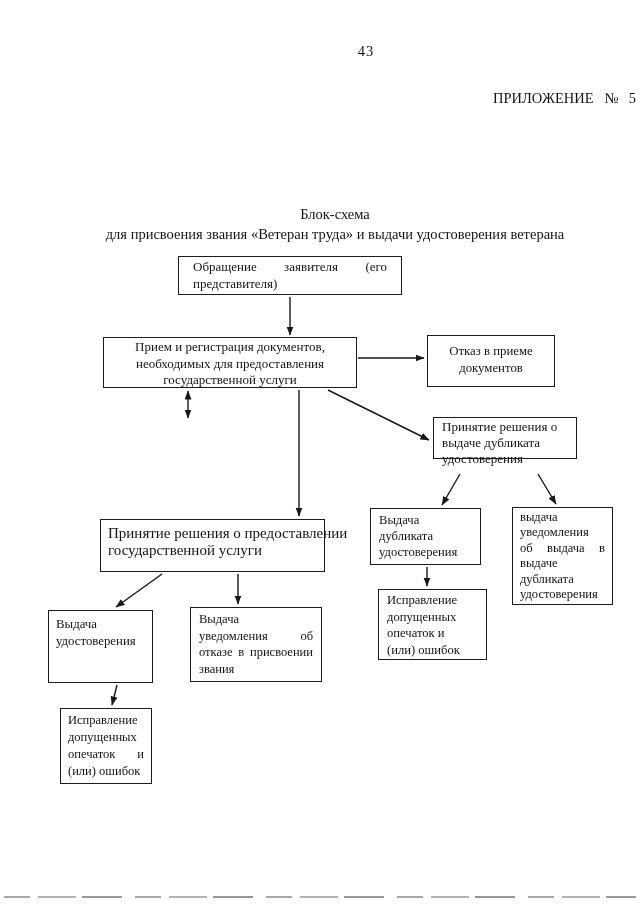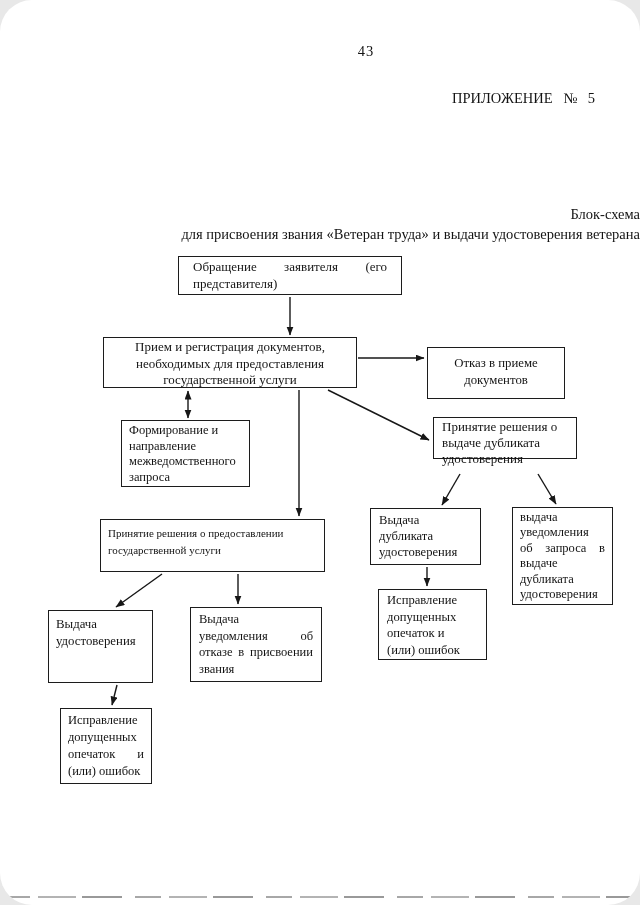--- a/index.html
+++ b/index.html
@@ -1,28 +1,28 @@
 <!DOCTYPE html>
 <html><head>
 <meta charset="utf-8">
 <style>
   html,body{margin:0;padding:0;background:#e8e8e8;}
   .page{
     position:relative;width:640px;height:905px;background:#ffffff;
     font-family:"Liberation Serif","DejaVu Serif",serif;color:#141414;
-    overflow:hidden;margin:0 auto;border-radius:32px;
+    overflow:hidden;margin:0 auto;
   }
   .abs{position:absolute;}
   .pageno{font-size:14.5px;letter-spacing:1px;}
-  .apx-title{font-size:14.5px;word-spacing:7px;white-space:nowrap;}
+  .apx-title{font-size:14.5px;word-spacing:7px;white-space:nowrap;margin-left:41px;}
   .apx-par{width:281px;font-size:14px;line-height:15.2px;}
   .jl{text-align:justify;text-align-last:justify;}
   .ll{text-align:left;white-space:nowrap;}
   .cl{text-align:center;white-space:nowrap;}
-  .schema-title{width:640px;text-align:right;font-size:14.5px;line-height:20px;}
+  .schema-title{width:640px;text-align:center;font-size:14.5px;line-height:20px;}
   .node{
     position:absolute;border:1.6px solid #1c1c1c;background:#fff;
     box-sizing:border-box;line-height:16.5px;
   }
   .arrow-layer{position:absolute;left:0;top:0;width:640px;height:905px;}
   .artifact{
     position:absolute;left:4px;top:896px;width:632px;height:2px;opacity:.75;
     background:repeating-linear-gradient(90deg,
       #8a8a8a 0 26px, rgba(0,0,0,0) 26px 34px,
       #9a9a9a 34px 72px, rgba(0,0,0,0) 72px 78px,
@@ -69,39 +69,33 @@
     <div class="jl">Обращение заявителя (его</div>
     <div class="ll">представителя)</div>
   </div>
 
   <div class="node" style="left:103px;top:337px;width:254px;height:51px;padding:1px 16px;font-size:13px;">
     <div class="cl">Прием и регистрация документов,</div>
     <div class="cl">необходимых для предоставления</div>
     <div class="cl">государственной услуги</div>
   </div>
 
-  <div class="node" style="left:427px;top:347px;width:138px;height:52px;padding:7px 16px;font-size:12.8px;">
+  <div class="node" style="left:427px;top:335px;width:128px;height:52px;padding:7px 16px;font-size:12.8px;">
     <div class="cl">Отказ в приеме</div>
     <div class="cl">документов</div>
   </div>
 
-  <div class="node" style="left:121px;top:420px;width:129px;height:67px;padding:2px 7px;font-size:12.5px;line-height:15.6px;">
-    <div class="ll">Формирование и</div>
-    <div class="ll">направление</div>
-    <div class="ll">межведомственного</div>
-    <div class="ll">запроса</div>
-  </div>
 
   <div class="node" style="left:433px;top:417px;width:144px;height:42px;padding:1px 8px;font-size:13px;line-height:16.2px;">
     <div class="ll">Принятие решения о</div>
     <div class="ll">выдаче дубликата</div>
     <div class="ll">удостоверения</div>
   </div>
 
-  <div class="node" style="left:100px;top:519px;width:225px;height:53px;padding:5px 7px;font-size:11px;line-height:17px;">
+  <div class="node" style="left:100px;top:519px;width:225px;height:53px;padding:5px 7px;font-size:15px;line-height:17px;">
     <div class="ll">Принятие решения о предоставлении</div>
     <div class="ll">государственной услуги</div>
   </div>
 
   <div class="node" style="left:48px;top:610px;width:105px;height:73px;padding:5px 7px;font-size:12.8px;">
     <div class="ll">Выдача</div>
     <div class="ll">удостоверения</div>
   </div>
 
   <div class="node" style="left:190px;top:607px;width:132px;height:75px;padding:3px 8px;font-size:12.5px;">
@@ -120,21 +114,21 @@
 
   <div class="node" style="left:370px;top:508px;width:111px;height:57px;padding:3px 8px;font-size:12.6px;line-height:16px;">
     <div class="ll">Выдача</div>
     <div class="ll">дубликата</div>
     <div class="ll">удостоверения</div>
   </div>
 
   <div class="node" style="left:512px;top:507px;width:101px;height:98px;padding:2px 7px;font-size:12.5px;line-height:15.4px;">
     <div class="ll">выдача</div>
     <div class="ll">уведомления</div>
-    <div class="jl">об запроса в</div>
+    <div class="jl">об выдача в</div>
     <div class="ll">выдаче</div>
     <div class="ll">дубликата</div>
     <div class="ll">удостоверения</div>
   </div>
 
   <div class="node" style="left:378px;top:589px;width:109px;height:71px;padding:2px 8px;font-size:12.6px;">
     <div class="ll">Исправление</div>
     <div class="ll">допущенных</div>
     <div class="ll">опечаток и</div>
     <div class="ll">(или) ошибок</div>

